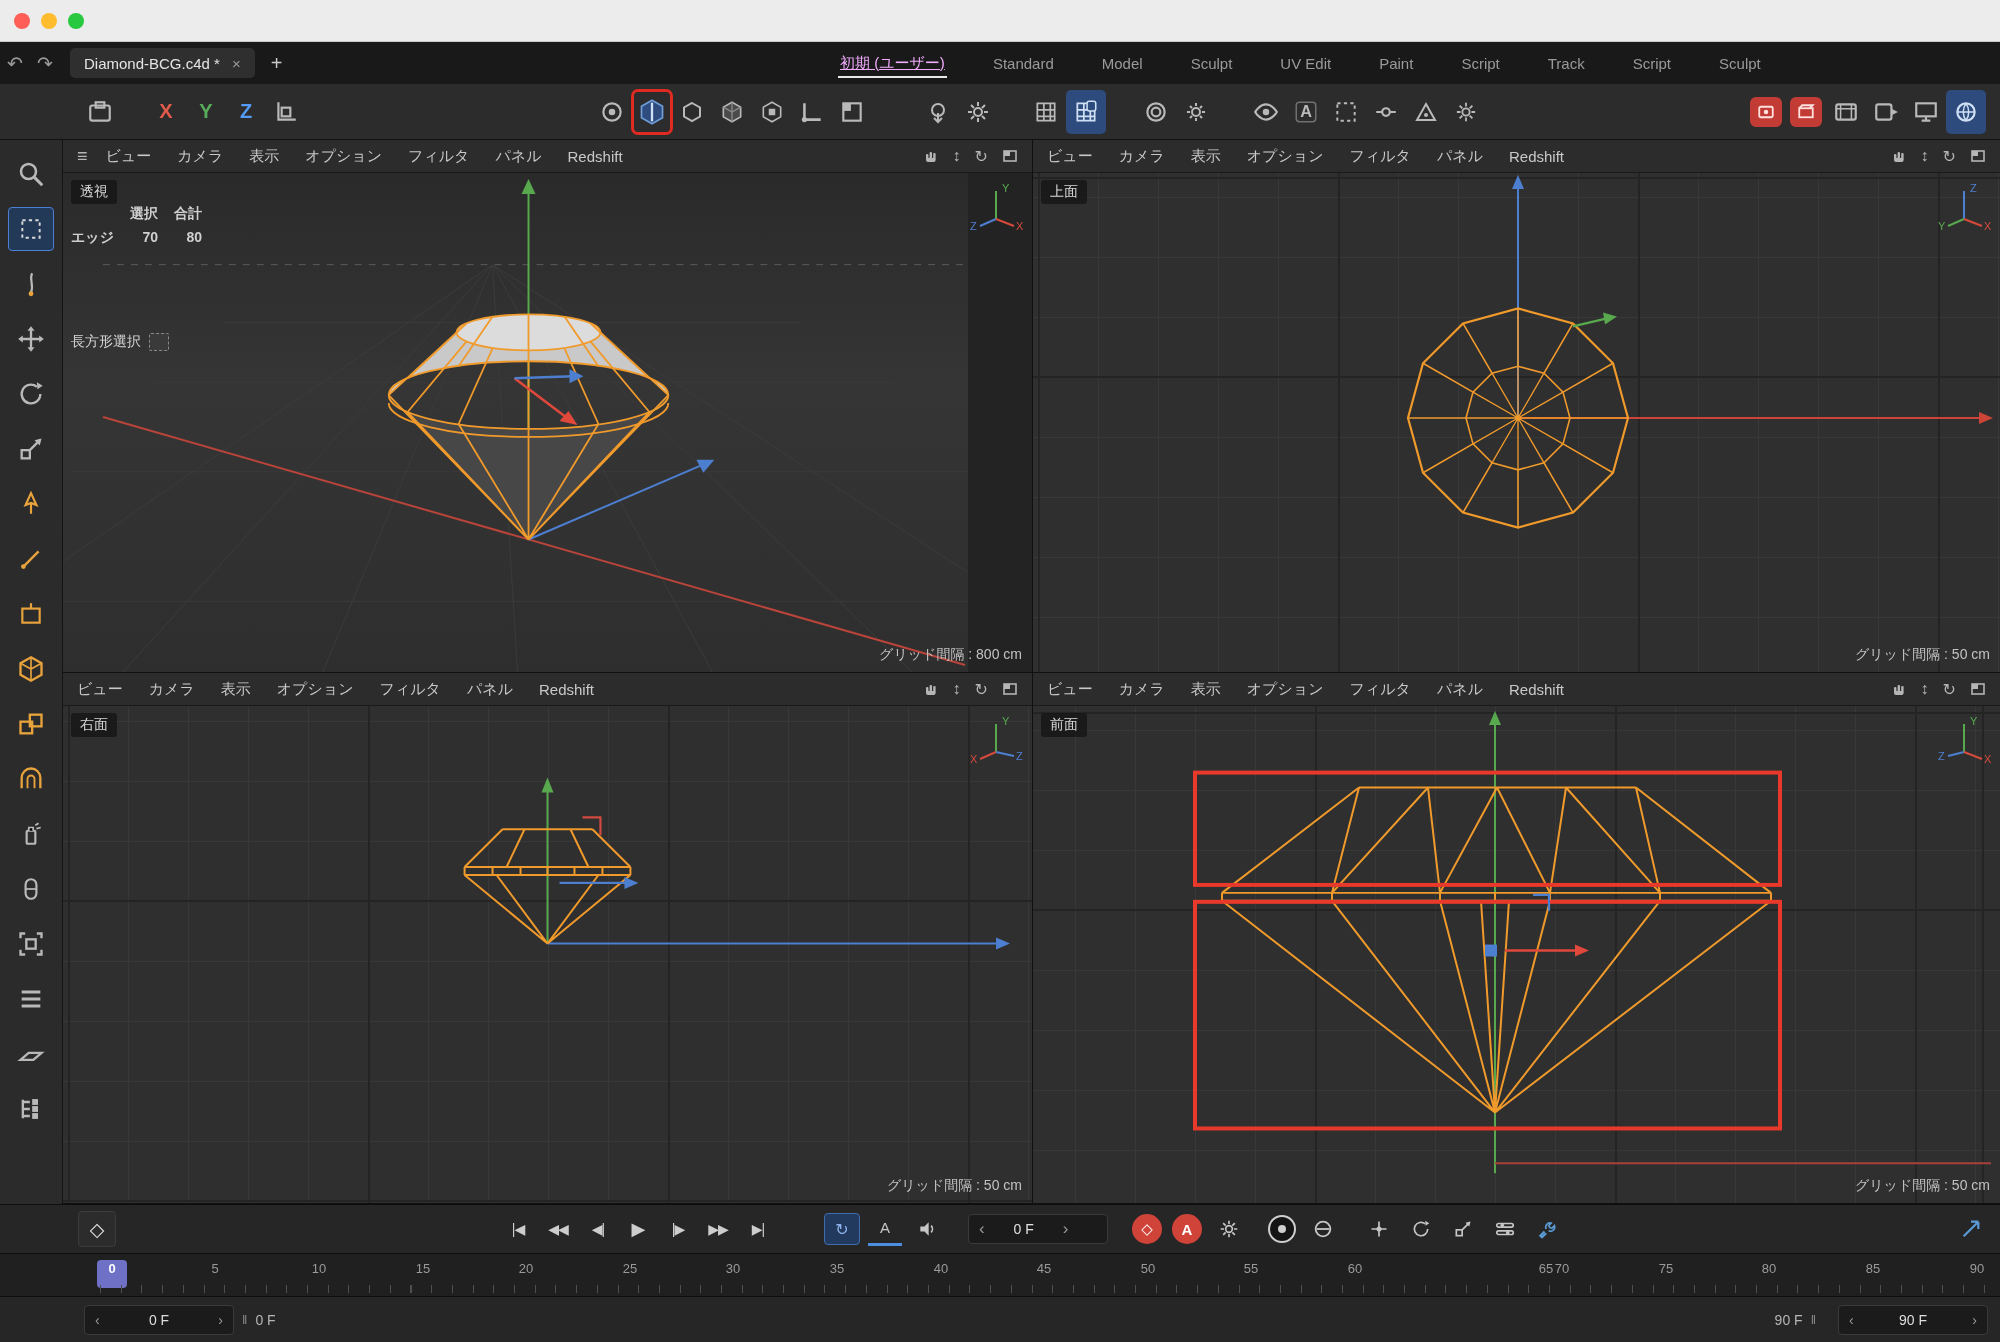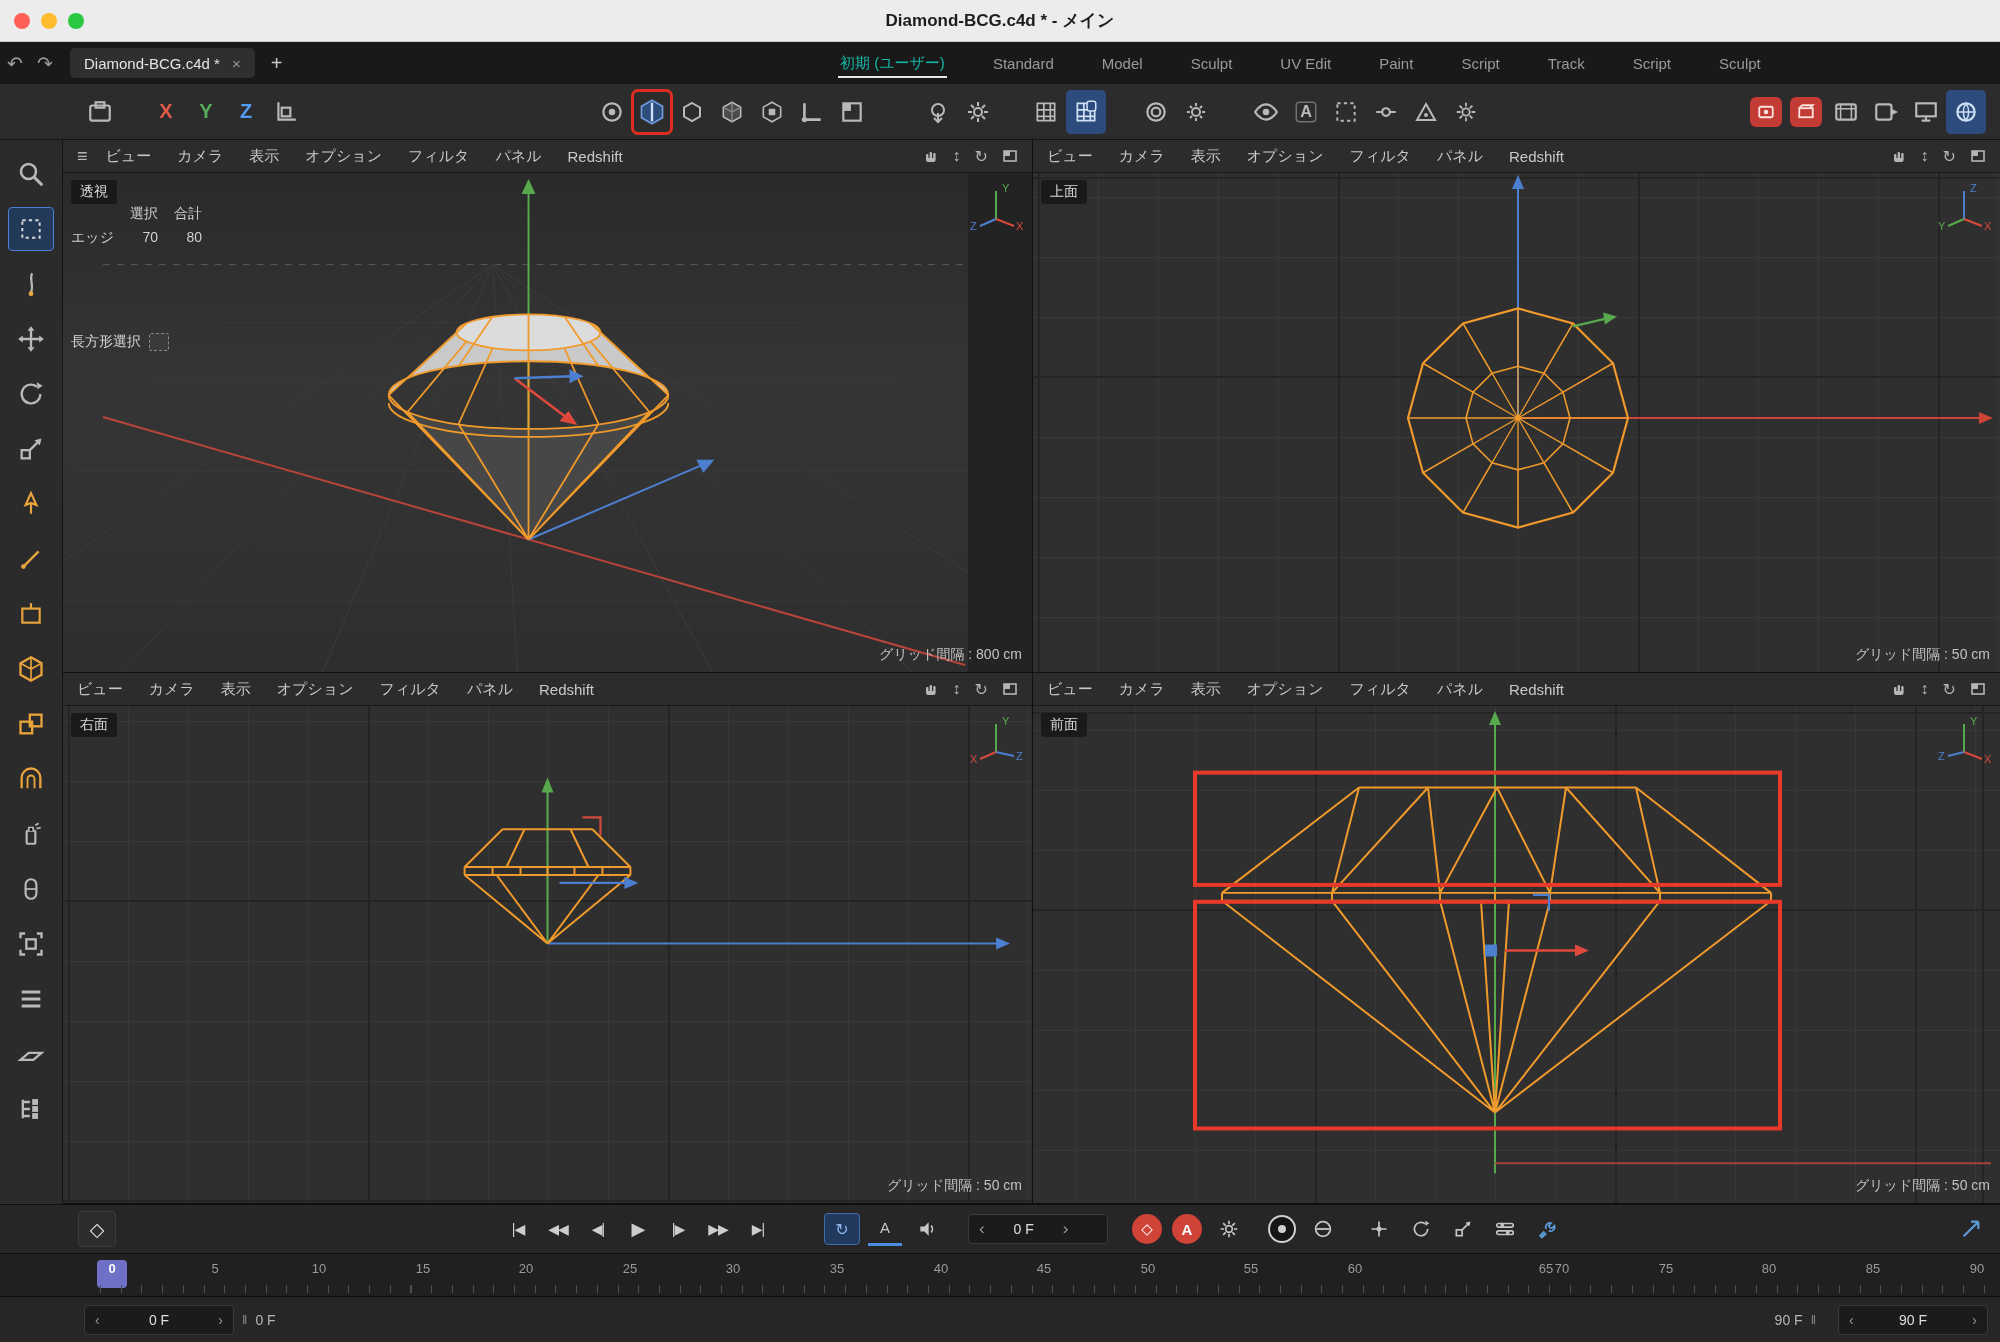--- a/index.html
+++ b/index.html
@@ -14,21 +14,21 @@
   .wtitle{position:absolute;left:0;right:0;text-align:center;font-weight:bold;font-size:17px;color:#1c1c1c;}
 
   
   .tabbar{flex:0 0 42px;background:#191919;display:flex;align-items:center;position:relative;}
   .histbtn{color:#9a9a9a;font-size:19px;width:30px;text-align:center;}
   .doc-tab{margin-left:10px;height:30px;background:#2f2f2f;border-radius:5px;display:flex;align-items:center;padding:0 14px;color:#e4e4e4;font-size:15px;gap:12px;}
   .doc-tab .x{color:#9a9a9a;font-size:15px;}
   .addtab{color:#c9c9c9;font-size:20px;margin-left:16px;}
   .layouts{position:absolute;left:838px;top:0;bottom:0;display:flex;align-items:center;gap:44px;font-size:15px;color:#9a9a9a;}
   .layouts .lay{position:relative;padding:9px 2px;}
-  .layouts .lay.sel{color:#14b8a6;}
+  .layouts .lay.sel{color:#f0abfc;text-decoration:underline;}
   .layouts .lay.sel::after{content:"";position:absolute;left:0;right:0;bottom:4px;height:2px;background:#e8e8e8;}
 
   
   .toolbar{flex:0 0 56px;background:#2c2c2c;border-bottom:1px solid #121212;display:flex;align-items:center;padding-left:80px;box-sizing:border-box;}
   .tbtn{width:40px;height:44px;display:flex;align-items:center;justify-content:center;color:#bdbdbd;flex:0 0 auto;}
   .tbtn svg{display:block;}
   .axisletter{font-size:20px;font-weight:bold;}
   .ax-x{color:#e05a4b;}.ax-y{color:#57ab5a;}.ax-z{color:#539bf5;}
   .annotated{outline:3px solid #e02b20;outline-offset:-2px;border-radius:6px;}
   .tactive{background:#2d4c7d;border-radius:5px;}
@@ -53,21 +53,21 @@
     background-image:
       repeating-linear-gradient(0deg,#242424 0 2px,transparent 2px 300px),
       repeating-linear-gradient(90deg,#242424 0 2px,transparent 2px 300px),
       repeating-linear-gradient(0deg,#383838 0 1px,transparent 1px 60px),
       repeating-linear-gradient(90deg,#383838 0 1px,transparent 1px 60px);}
   .darkstrip{position:absolute;top:0;bottom:0;right:0;width:64px;background:#232323;}
   .scene{position:absolute;inset:0;width:100%;height:100%;}
   .vplabel{position:absolute;top:7px;left:8px;background:rgba(18,18,18,.72);color:#d8d8d8;font-size:14px;padding:3px 9px;border-radius:3px;}
   .gridlabel{position:absolute;right:10px;bottom:8px;color:#c2c2c2;font-size:14px;}
   .camlabel{position:absolute;top:4px;left:0;right:0;display:flex;justify-content:center;align-items:center;gap:8px;color:#cccccc;font-size:14px;}
-  .selinfo{position:absolute;left:8px;top:32px;display:grid;grid-template-columns:auto auto auto;column-gap:16px;row-gap:6px;color:#d0d0d0;font-size:14px;}
+  .selinfo{position:absolute;left:8px;top:32px;display:grid;grid-template-columns:auto auto auto;column-gap:16px;row-gap:6px;color:#d0d0d0;font-size:14px;font-weight:bold;}
   .selinfo .num{text-align:right;}
   .toolhint{position:absolute;left:8px;top:160px;display:flex;align-items:center;gap:8px;color:#d6d6d6;font-size:14px;}
   .toolhint .minibox{width:18px;height:16px;border:1px dashed #8a8a8a;background:#3a3a3a;border-radius:2px;}
   .axwidget{position:absolute;top:6px;right:8px;}
 
   
   .animbar{flex:0 0 49px;background:#262626;border-top:1px solid #0e0e0e;display:flex;align-items:center;padding-left:78px;box-sizing:border-box;color:#cfcfcf;}
   .keytile{width:36px;height:34px;border:1px solid #3c3c3c;background:#2c2c2c;border-radius:4px;display:flex;align-items:center;justify-content:center;font-size:19px;color:#e2e2e2;}
   .pbtn{width:40px;height:34px;display:flex;align-items:center;justify-content:center;font-size:14px;letter-spacing:-1px;color:#cdcdcd;}
   .pbtn.play{font-size:18px;}
@@ -97,21 +97,20 @@
 <body>
 
 <div class="window">
 
   <div class="titlebar">
     <div class="traffic">
       <div class="light red"></div>
       <div class="light yellow"></div>
       <div class="light green"></div>
     </div>
-    <div class="wtitle">Diamond-BCG.c4d * - メイン</div>
   </div>
 
   <div class="tabbar">
     <span class="histbtn">↶</span>
     <span class="histbtn">↷</span>
     <div class="doc-tab">
       <span>Diamond-BCG.c4d *</span>
       <span class="x">×</span>
     </div>
     <span class="addtab">+</span>

